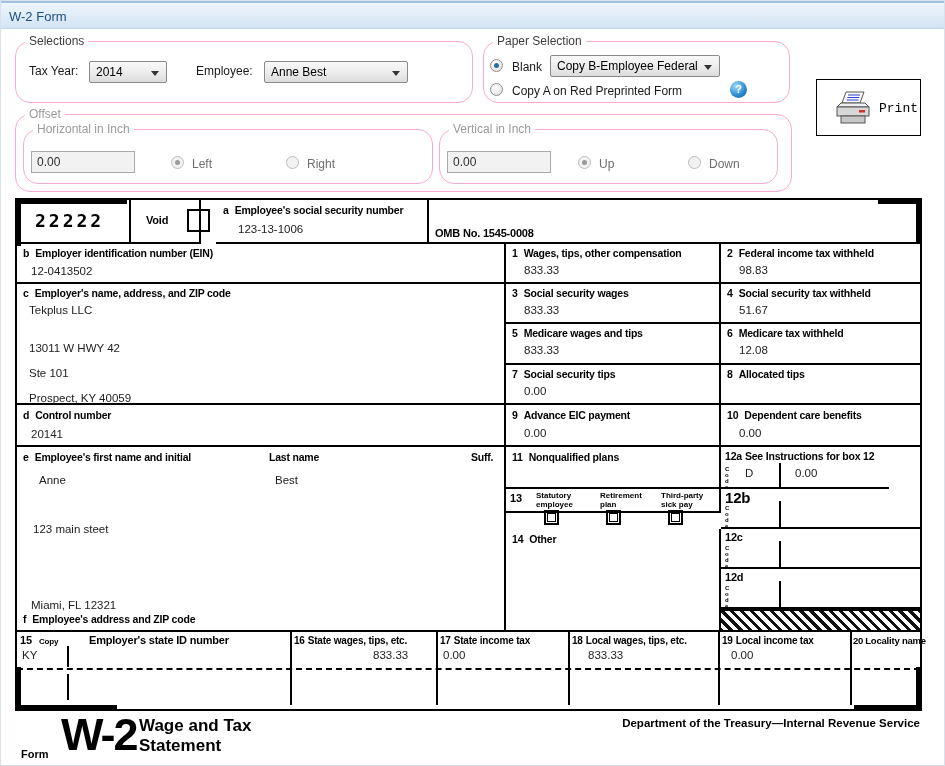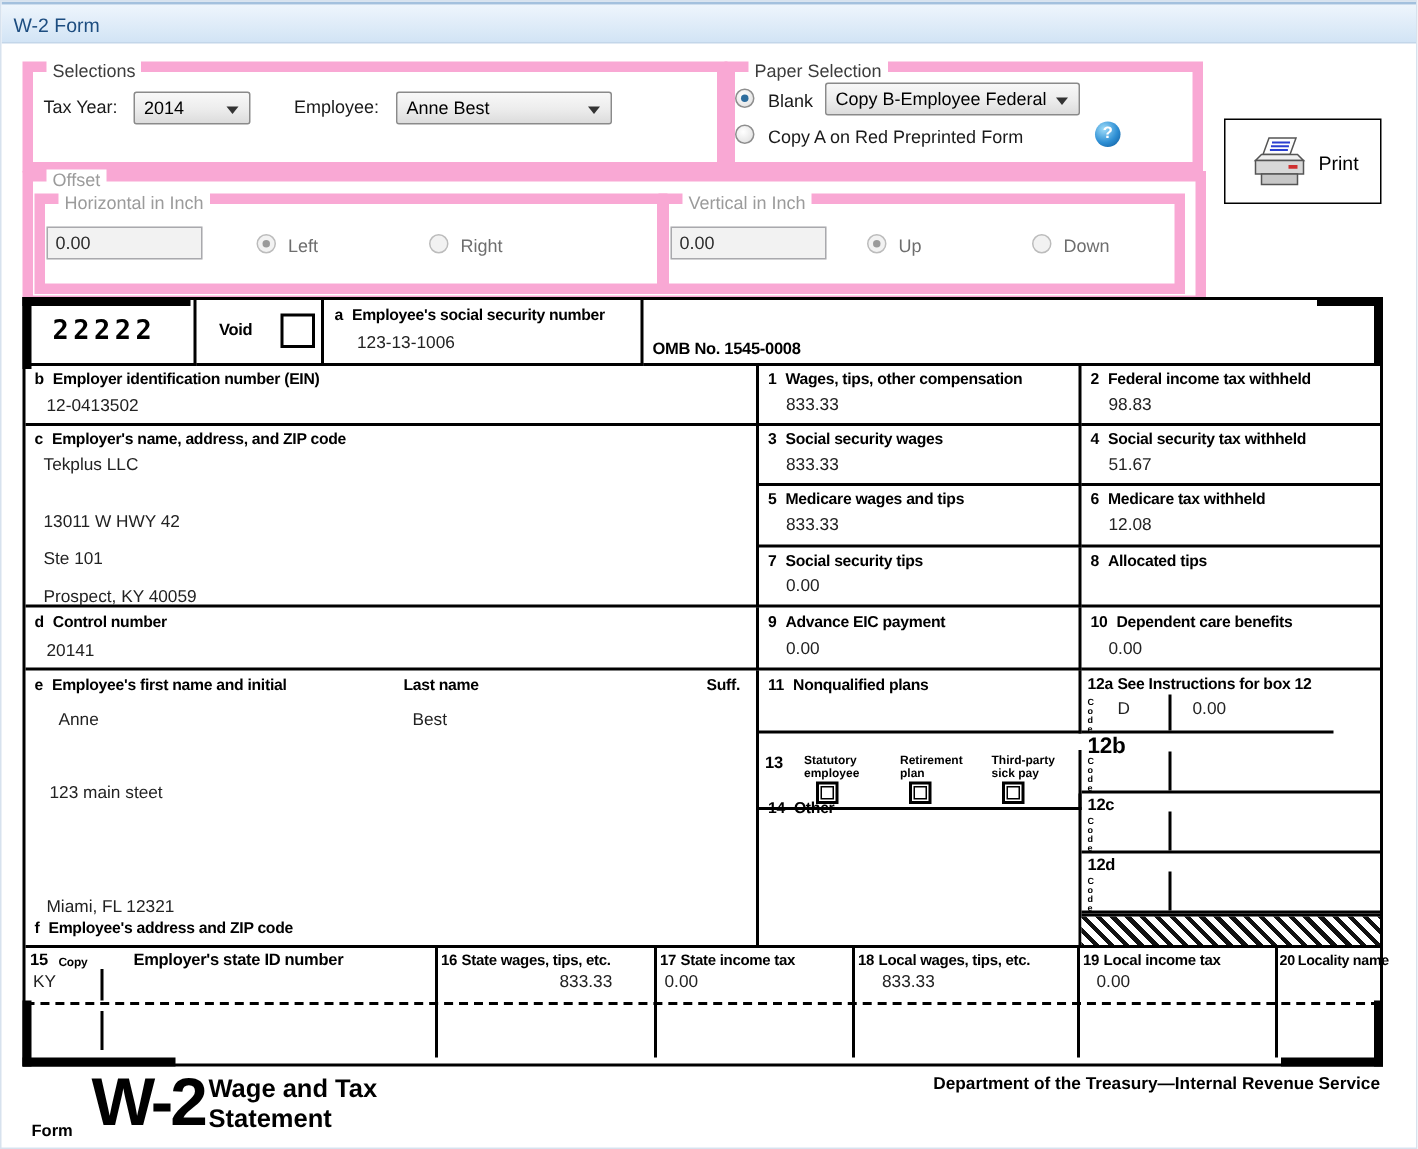--- a/index.html
+++ b/index.html
@@ -5,42 +5,42 @@
   html,body{margin:0;padding:0;background:#f4f4f4}
   .win{position:relative;width:945px;height:766px;background:#fff;
        font-family:"Liberation Sans",sans-serif;overflow:hidden;
        border:1px solid #d7e2ee;box-sizing:border-box}
   
   .titlebar{position:absolute;left:0;top:0;width:100%;height:28px;
             background:linear-gradient(#eef5fc,#d2e4f5);
             border-top:2px solid #a3c0dd;border-bottom:1px solid #c3d6e9;box-sizing:border-box}
   .titlebar .t{position:absolute;left:8px;top:6px;font-size:13px;color:#1d4d80}
   
-  .group{position:absolute;border:7px solid #f9a8d4;border-radius:0}
+  .group{position:absolute;border:1px solid #f9a8d4;border-radius:15px}
   .glabel{position:absolute;top:-8px;left:9px;background:#fff;padding:0 4px;font-size:12px;color:#3d3d3d;white-space:nowrap}
   .glabel.dis{color:#9b9b9b}
   .label{position:absolute;font-size:12px;color:#1a1a1a;white-space:nowrap}
   .label.dis{color:#6e6e6e}
   .combo{position:absolute;box-sizing:border-box;height:22px;border:1px solid #8a8a8a;border-radius:2px;
          background:linear-gradient(#f8f8f8,#ececec 55%,#dcdcdc);
          font-size:12px;color:#000;padding:3px 18px 0 6px;overflow:hidden;white-space:nowrap;cursor:default}
   .combo::after{content:'';position:absolute;right:7px;top:9px;
          border-left:4px solid transparent;border-right:4px solid transparent;border-top:5px solid #333}
   .radio{position:absolute;width:13px;height:13px;border-radius:50%;border:1px solid #8e8e8e;
          background:radial-gradient(circle at 40% 35%,#fff,#dcdcdc);box-sizing:border-box}
   .radio.sel::after{content:'';position:absolute;left:3px;top:3px;width:5px;height:5px;border-radius:50%;background:#2d6d9e}
   .radio.dis{border-color:#bcbcbc;background:#f2f2f2}
   .radio.dis.sel::after{background:#9a9a9a}
   .tbox{position:absolute;box-sizing:border-box;border:1px solid #a9a9ad;background:#f2f2f2;
         font-size:12px;color:#2d2d2d;padding:0 0 0 5px;font-family:inherit}
   .helpicon{position:absolute;width:17px;height:17px;border-radius:50%;
         background:radial-gradient(circle at 35% 30%,#9fdcf9,#2e8fd4 55%,#0c5596);
         color:#fff;font-weight:bold;font-size:11px;text-align:center;line-height:17px;cursor:pointer}
   .printbtn{position:absolute;left:815px;top:78px;width:105px;height:57px;border:1px solid #000;
-        background:#fff;cursor:pointer;font-family:Liberation Sans, sans-serif}
+        background:#fff;cursor:pointer;font-family:Liberation Mono, monospace}
   .printbtn .pl{position:absolute;left:62px;top:21px;font-size:13px;color:#000}
   .printbtn svg{position:absolute;left:16px;top:10px}
   
   .w2{position:absolute;left:14px;top:197px;width:907px;height:513px;border:2px solid #000;
       box-sizing:border-box;color:#000;background:#fff}
   .cell{position:absolute;box-sizing:border-box}
   .bR{border-right:2px solid #000}.bB{border-bottom:2px solid #000}
   .blb{position:absolute;font-weight:bold;font-size:10.5px;letter-spacing:-0.2px;white-space:nowrap}
   .bnum{font-weight:bold;margin-right:6px}
   .bval{position:absolute;font-size:11.5px;color:#222;font-weight:400;white-space:nowrap}
@@ -138,21 +138,21 @@
     <div class="cm" style="right:-2px;top:-2px;width:44px;height:6px"></div>
     <div class="cm" style="right:-2px;top:-2px;width:6px;height:46px"></div>
     <div class="cm" style="left:-2px;bottom:-2px;width:102px;height:6px"></div>
     <div class="cm" style="left:-2px;bottom:-2px;width:6px;height:44px"></div>
     <div class="cm" style="right:-2px;bottom:-2px;width:68px;height:6px"></div>
     <div class="cm" style="right:-2px;bottom:-2px;width:6px;height:44px"></div>
 
     <div class="cell bR bB" style="left:0;top:0;width:114px;height:44px">
       <span class="code5" style="left:18px;top:10px">22222</span>
     </div>
-    <div class="cell bR bB" style="left:114px;top:0;width:85px;height:44px">
+    <div class="cell bR bB" style="left:114px;top:0;width:70px;height:44px">
       <span class="blb" style="left:15px;top:14px;font-size:11px">Void</span>
       <div class="ckbig" style="left:56px;top:9px"></div>
     </div>
     <div class="cell bR bB" style="left:199px;top:0;width:213px;height:44px">
       <span class="blb" style="left:7px;top:4px"><span class="bnum">a</span><span>Employee's social security number</span></span>
       <span class="bval" style="left:22px;top:23px">123-13-1006</span>
     </div>
     <div class="cell bB" style="left:412px;top:0;width:491px;height:44px">
       <span class="blb" style="left:6px;top:27px;font-size:11px">OMB No. 1545-0008</span>
     </div>
@@ -227,21 +227,21 @@
     <div class="cell bR bB" style="left:489px;top:247px;width:215px;height:42px">
       <span class="blb" style="left:6px;top:4px"><span class="bnum">11</span><span>Nonqualified plans</span></span>
     </div>
     <div class="cell bB" style="left:704px;top:247px;width:168px;height:42px">
       <span class="blb" style="left:4px;top:3px"><span class="bnum" style="margin-right:3px">12a</span><span>See Instructions for box 12</span></span>
       <span class="codeword" style="left:4px;top:19px">Code</span>
       <span class="bval" style="left:24px;top:20px">D</span>
       <div class="vline" style="left:58px;top:16px;height:24px"></div>
       <span class="bval" style="left:74px;top:20px">0.00</span>
     </div>
-    <div class="cell bR bB" style="left:489px;top:300px;width:215px;height:40px">
+    <div class="cell bR bB" style="left:489px;top:289px;width:215px;height:24px">
       <span class="blb" style="left:4px;top:3px;font-size:11px">13</span>
       <span class="tinylb" style="left:30px;top:3px">Statutory employee</span>
       <span class="tinylb" style="left:94px;top:3px">Retirement plan</span>
       <span class="tinylb" style="left:155px;top:3px">Third-party sick pay</span>
       <div class="cbox" style="left:38px;top:21px"></div>
       <div class="cbox" style="left:100px;top:21px"></div>
       <div class="cbox" style="left:162px;top:21px"></div>
     </div>
     <div class="cell bB" style="left:704px;top:289px;width:199px;height:40px">
       <span class="blb" style="left:4px;top:0;font-size:15px">12b</span>

